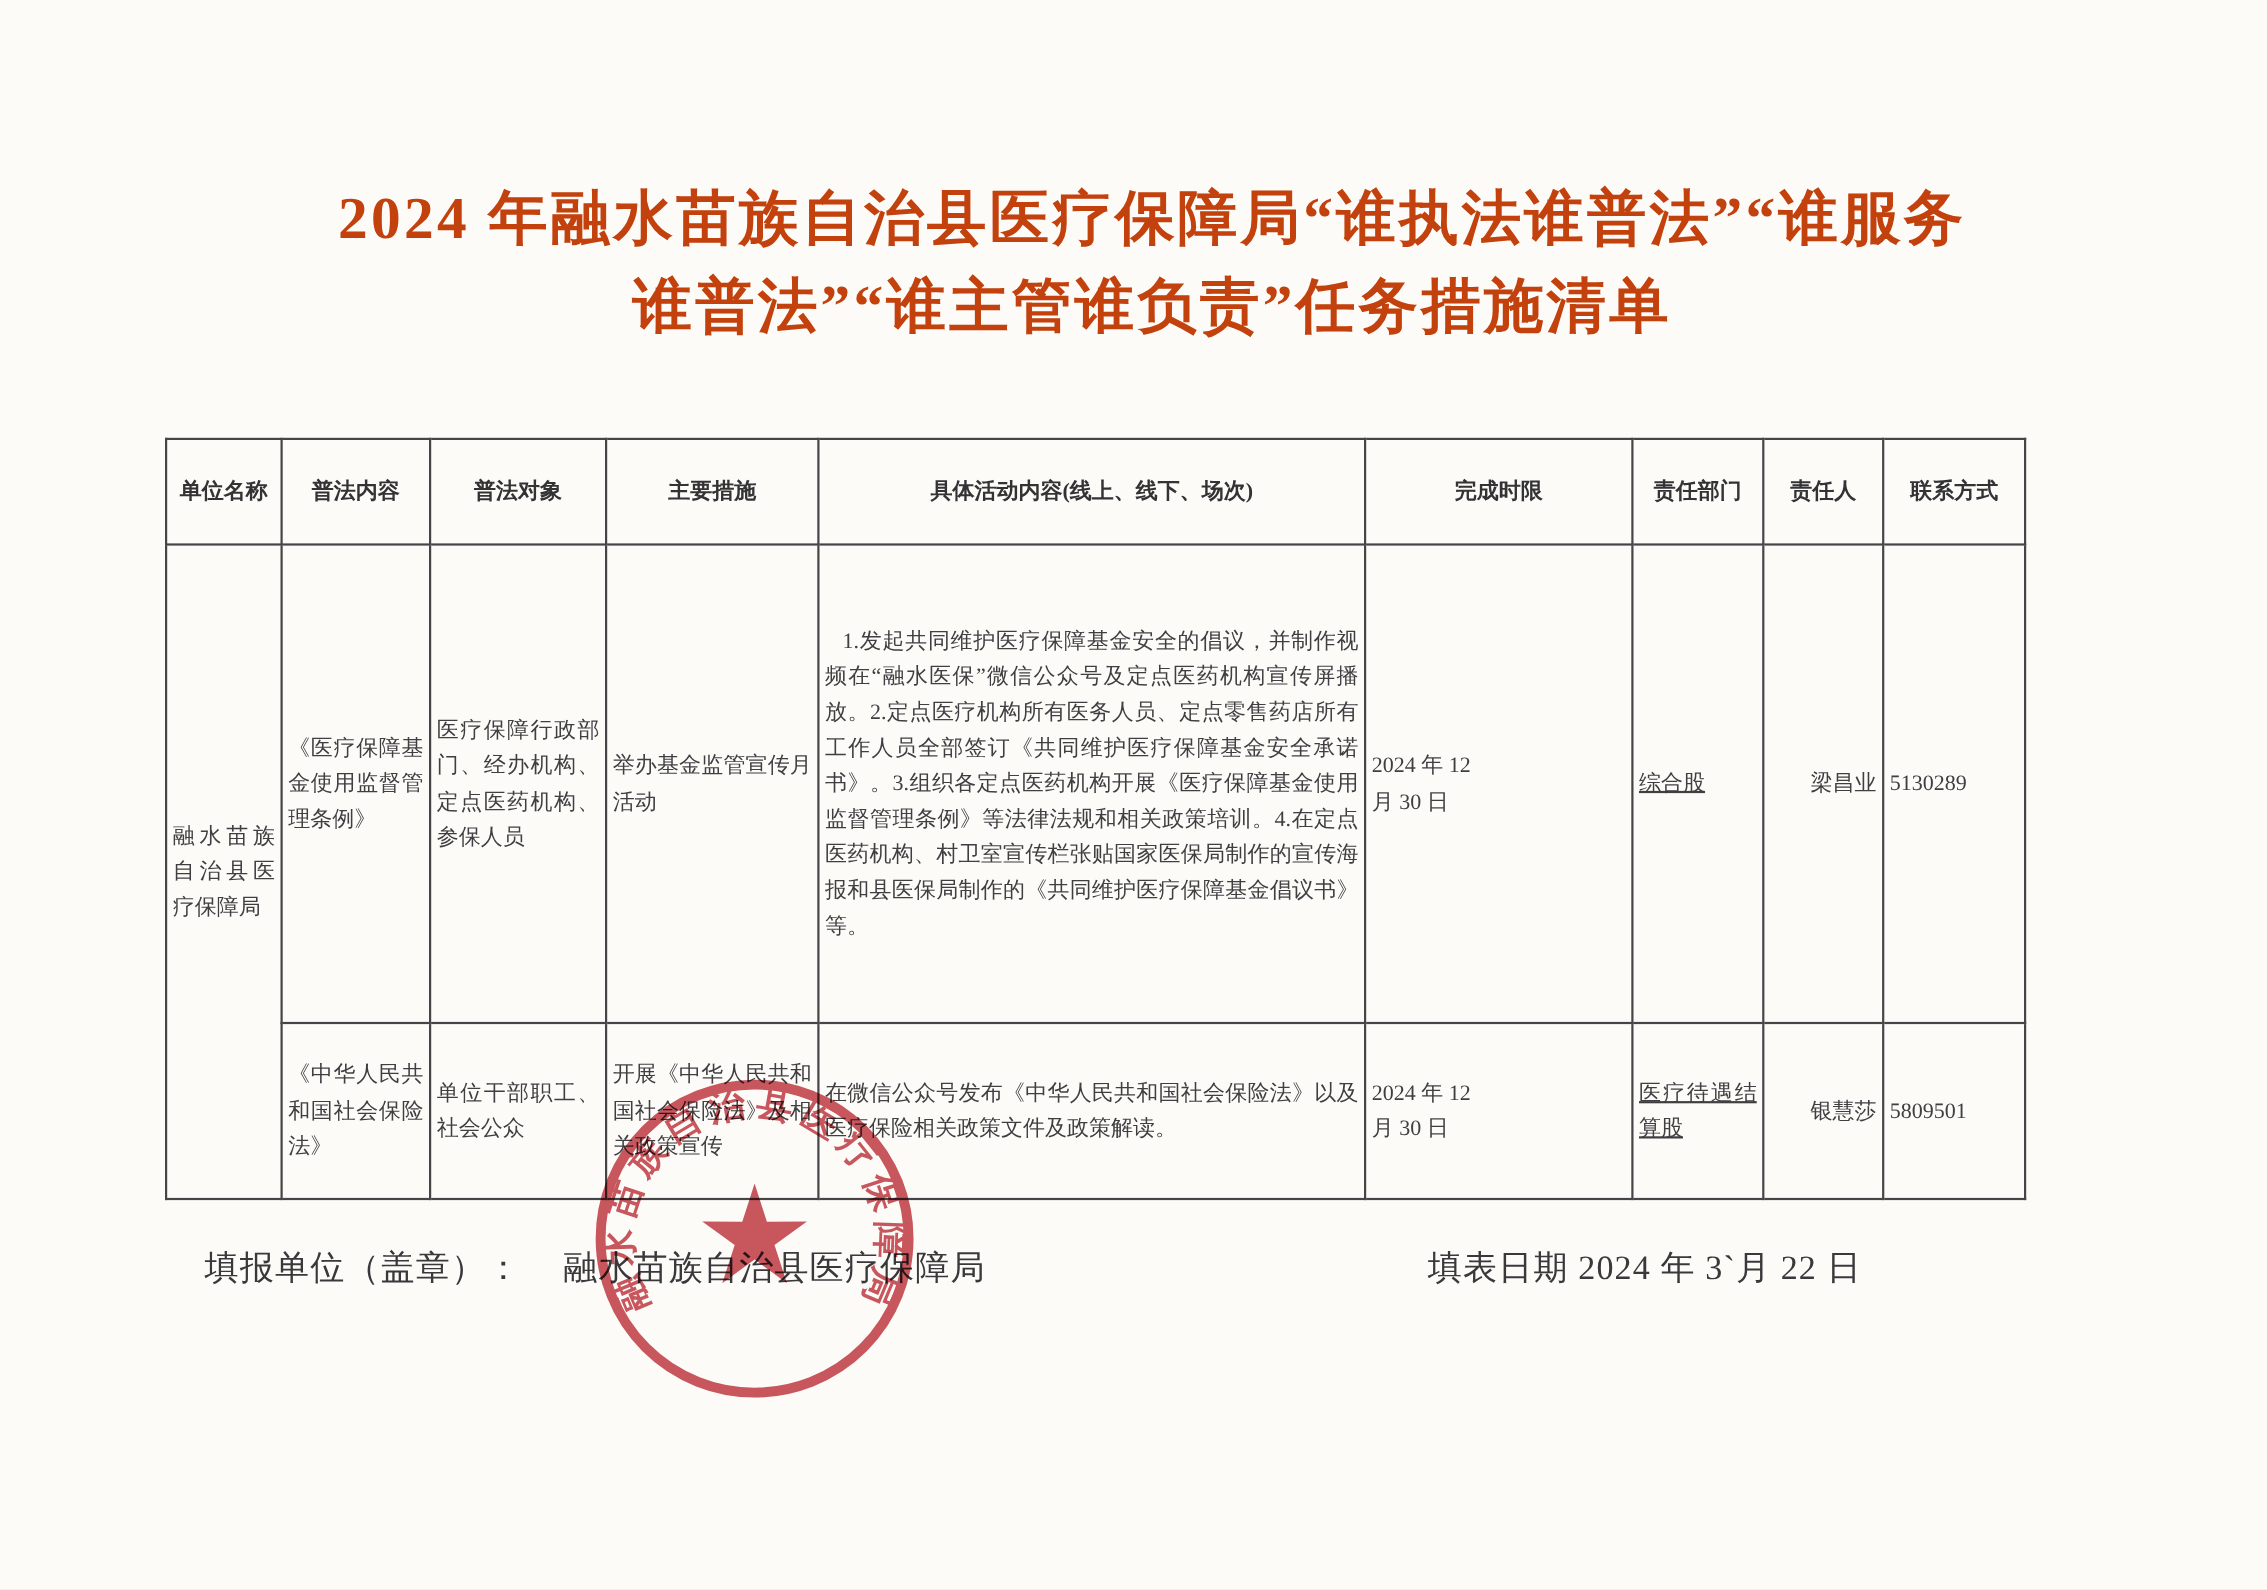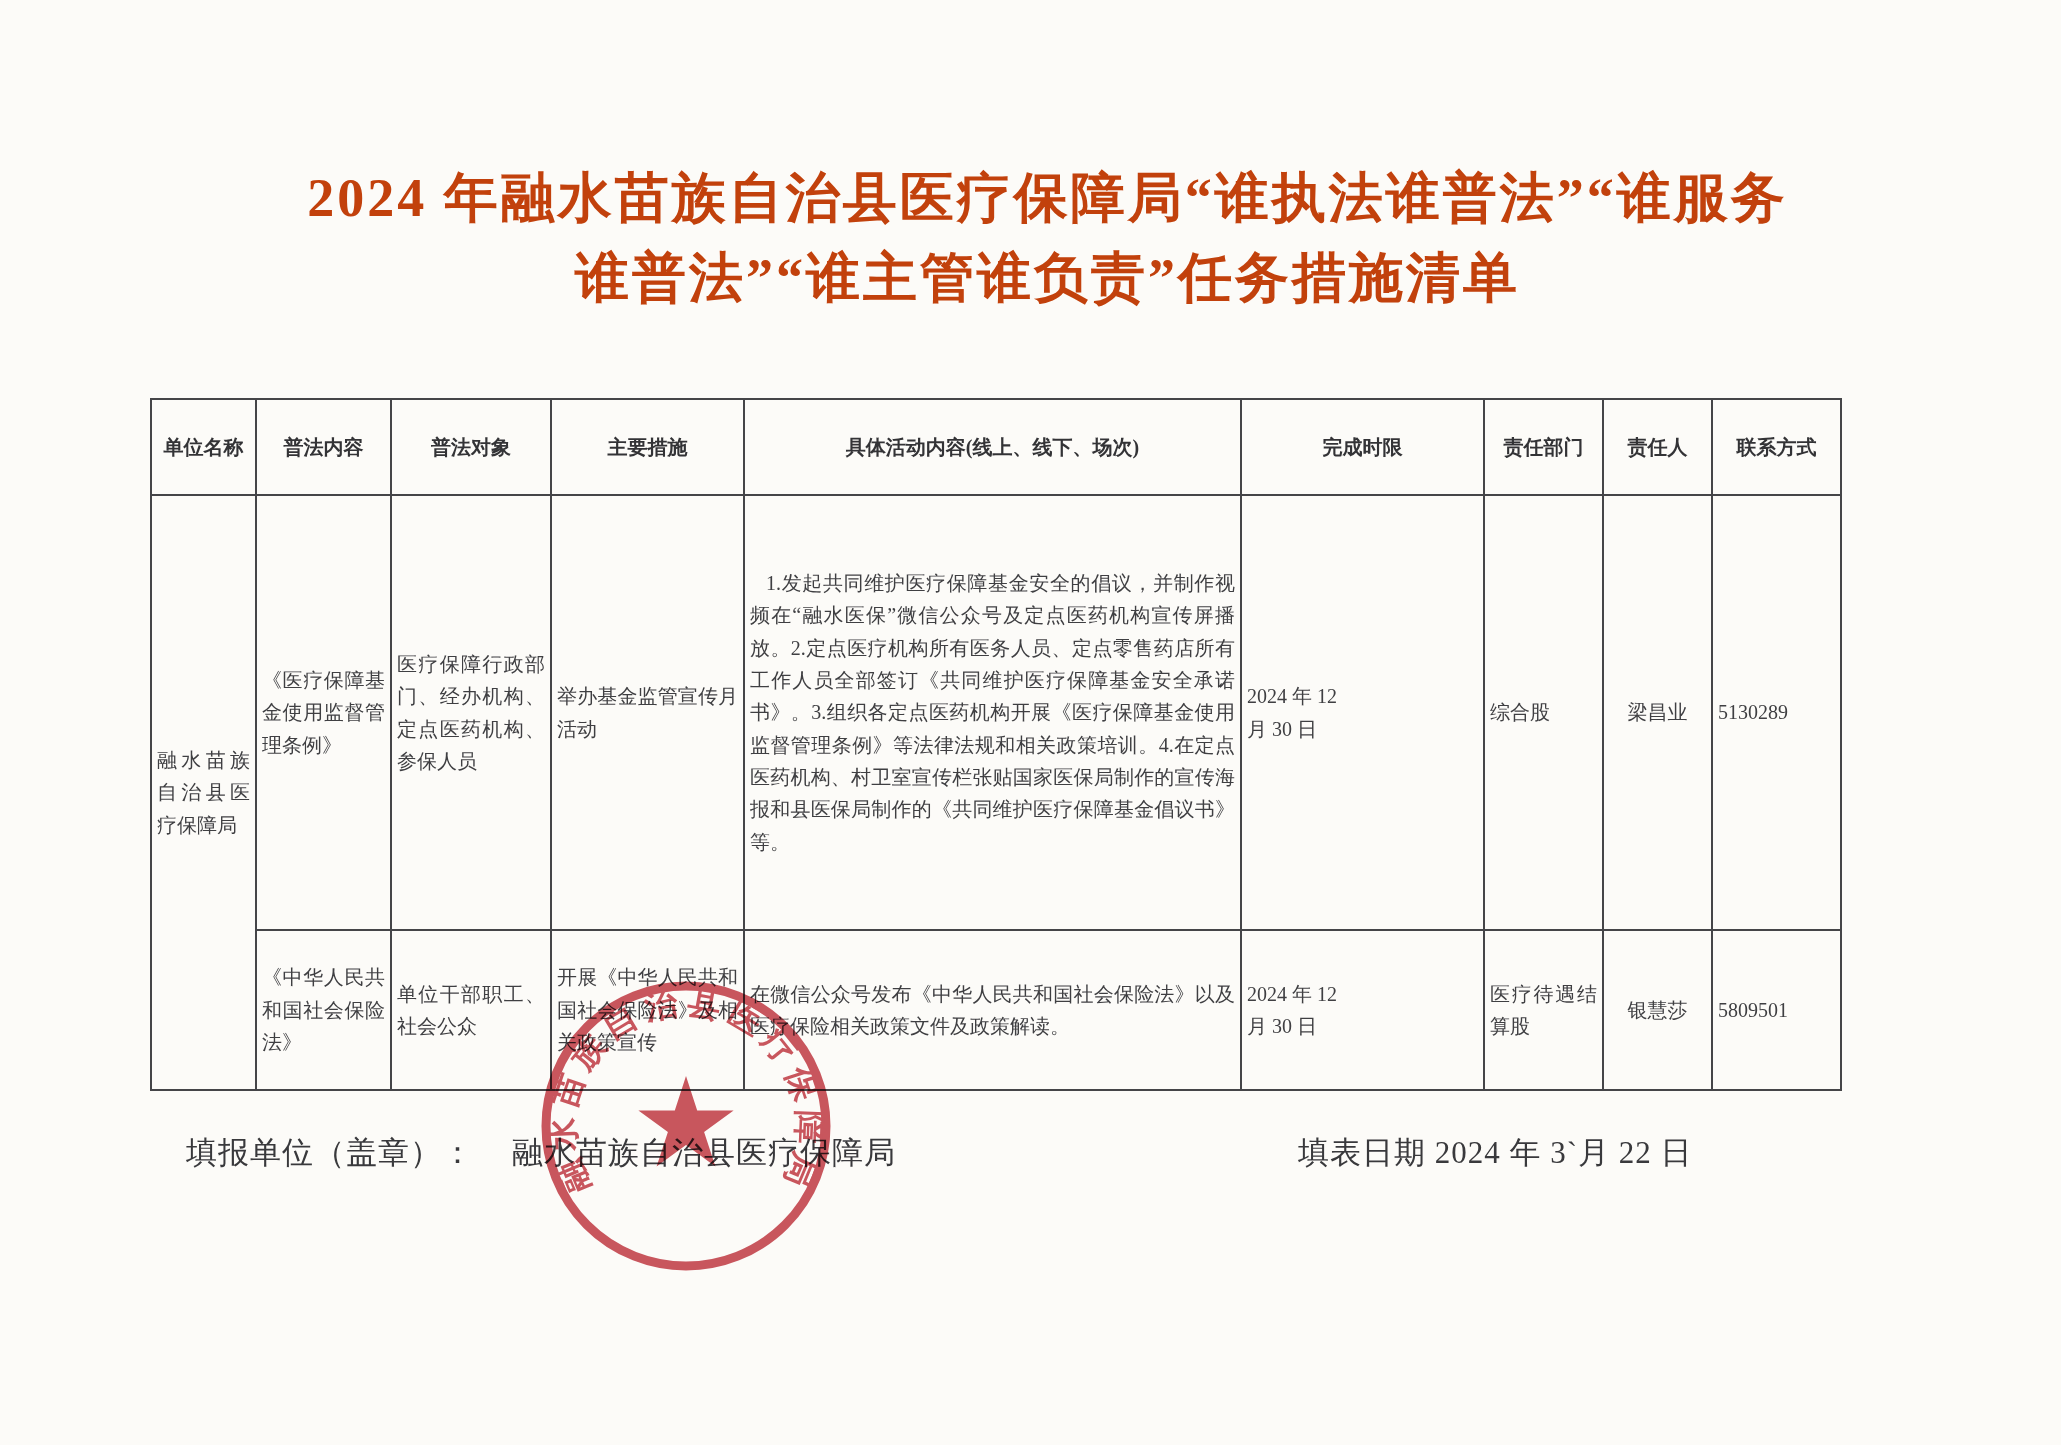--- a/index.html
+++ b/index.html
@@ -38,22 +38,22 @@
   tr.row-1{height:435px;}
   tr.row-2{height:160px;}
   td.c-center{text-align:justify;text-justify:inter-character;margin-left:32px;}
   td.c-unit{text-align:justify;text-justify:inter-character;}
   td.c-activity{
     text-align:justify;text-justify:inter-character;text-align-last:left;
     padding:4px 10px;line-height:1.64;vertical-align:middle;
   }
   td.c-activity.indent{text-indent:16px;border-radius:21px;}
   td.c-deadline{white-space:pre-line;text-align:left;padding-left:8px;}
-  td.c-dept{text-align:justify;text-justify:inter-character;padding:2px 2px;}
-  td.c-person{text-align:center;padding-left:8px;}
+  td.c-dept{text-align:justify;text-justify:inter-character;padding:2px 2px;text-decoration:underline;}
+  td.c-person{text-align:right;padding-left:8px;}
   td.c-contact{text-align:left;padding-left:8px;font-family:"Liberation Serif","DejaVu Serif",serif;margin-left:32px;}
   .footer-line{
     position:absolute;top:1132px;left:0;width:2061px;
     font-size:31px;color:#39393c;letter-spacing:1px;
   }
   .footer-unit{position:absolute;left:186px;top:0;}
   .footer-unit .gap{display:inline-block;width:38px;}
   .footer-date{position:absolute;left:1298px;top:0;}
   .seal{
     position:absolute;left:533px;top:973px;

